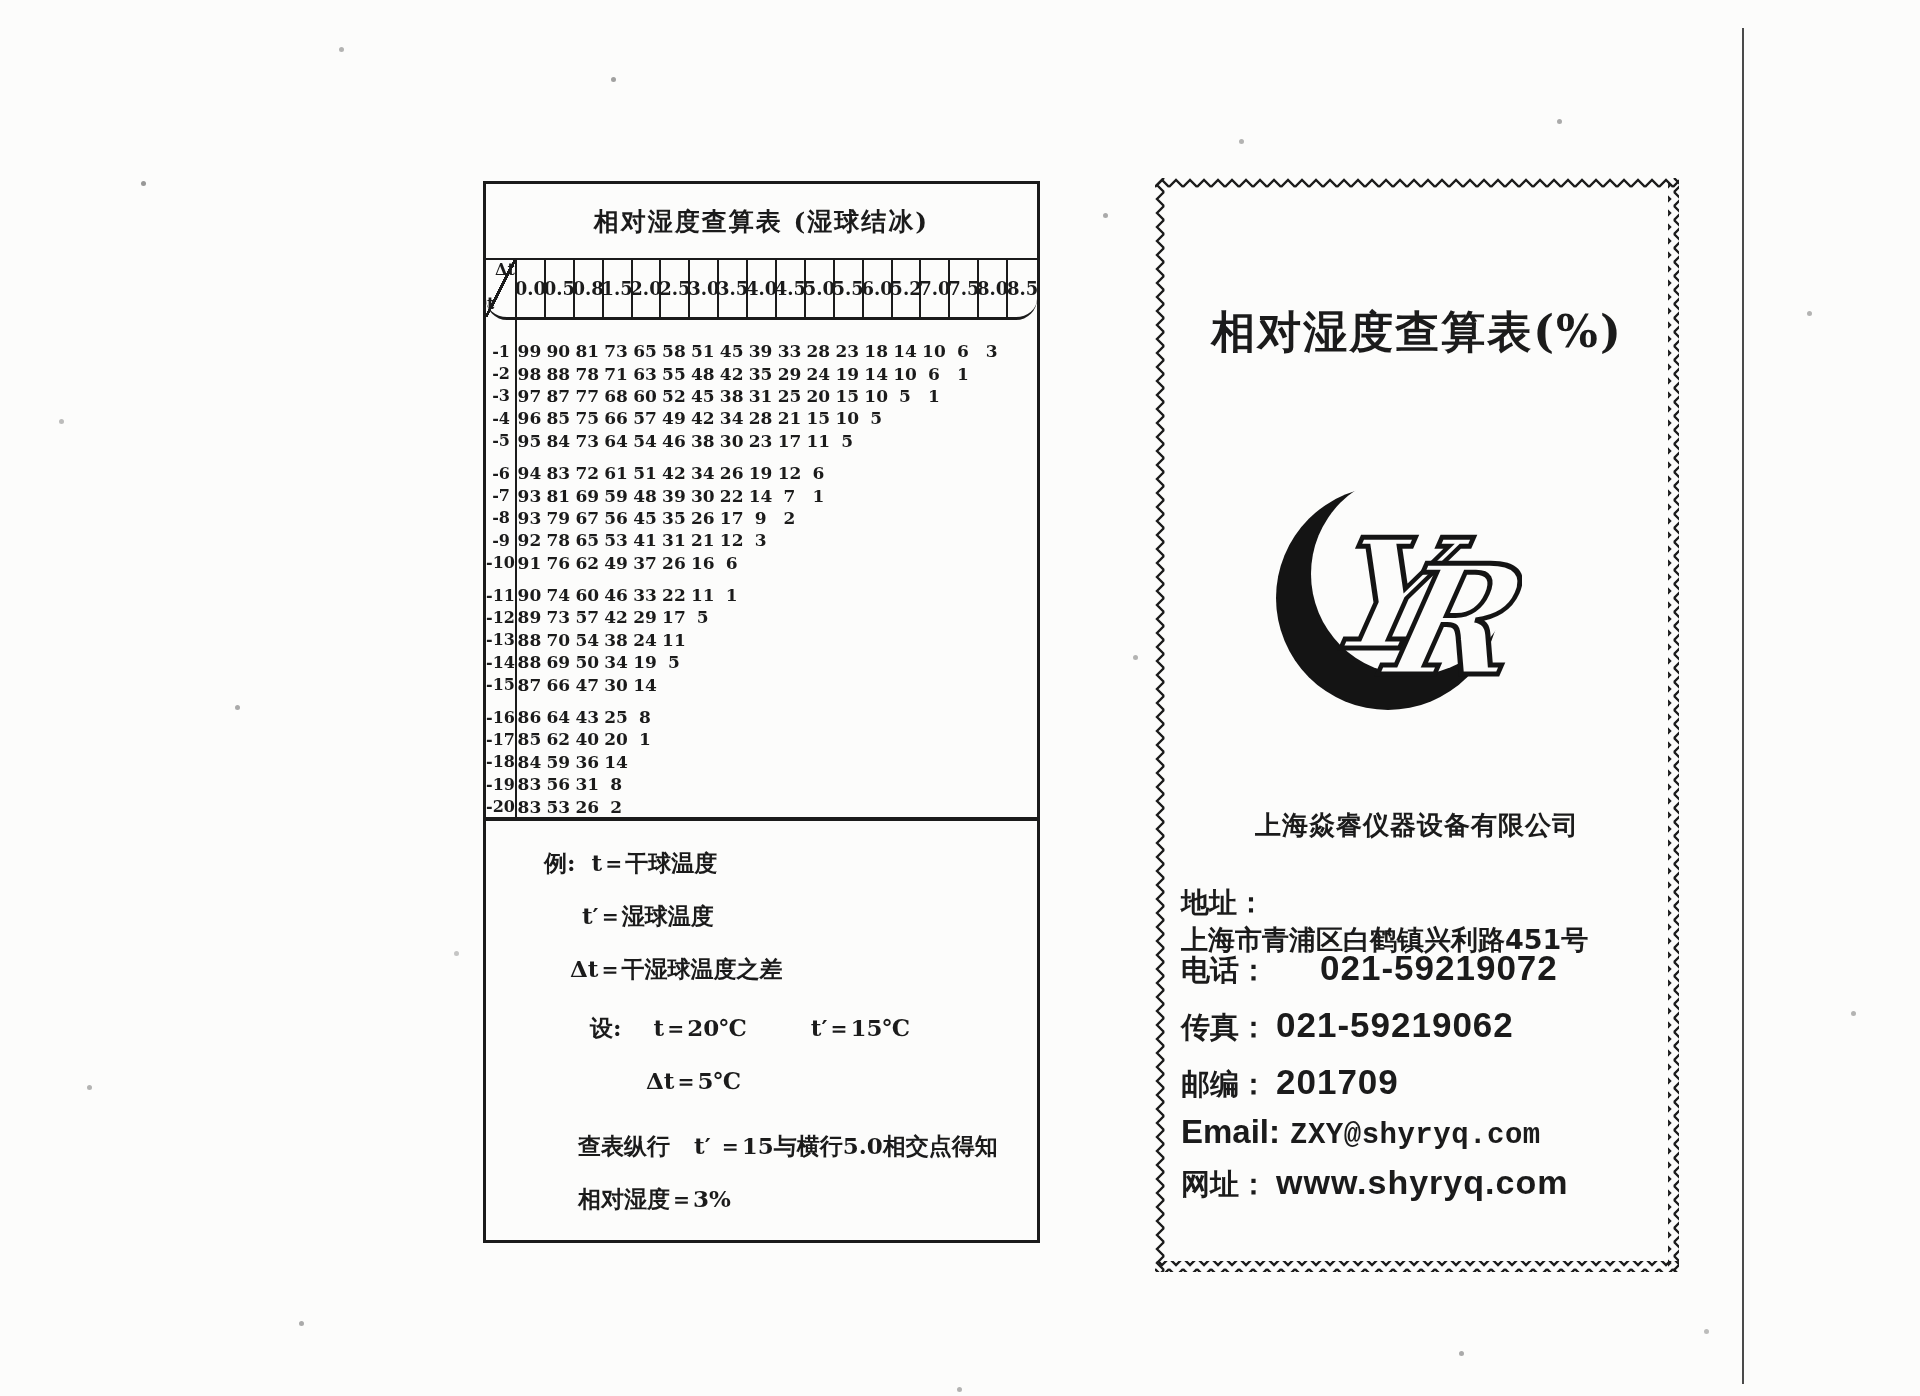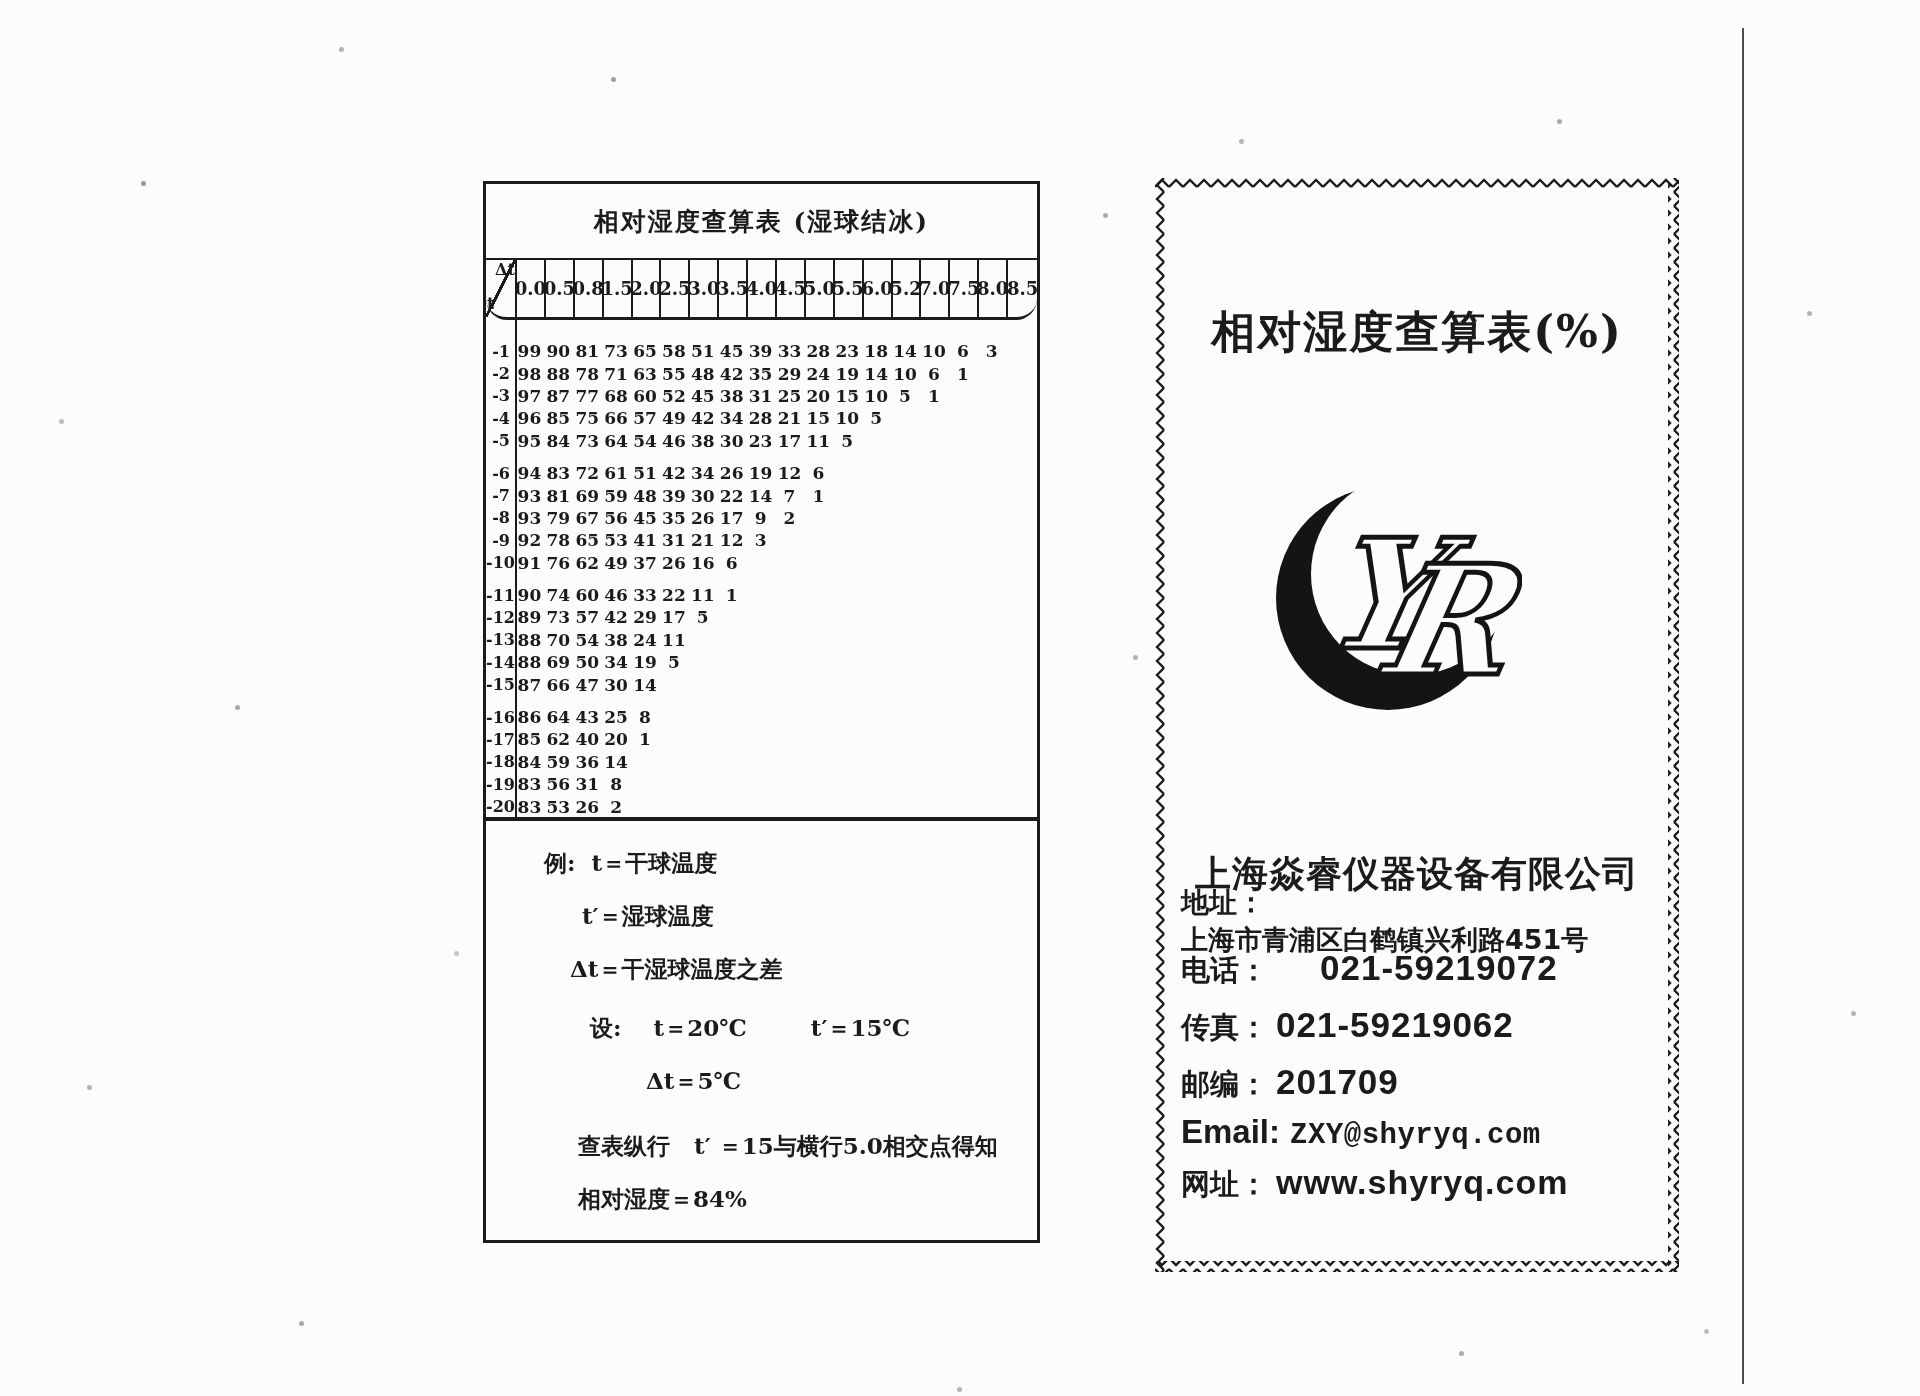--- a/index.html
+++ b/index.html
@@ -98,22 +98,22 @@
     position:absolute;left:1155px;top:178px;width:524px;height:1094px;
     background:#fcfcfb;
   }
   #zigzag{position:absolute;left:0;top:0;}
   .ititle{
     position:absolute;top:125px;left:0;width:100%;text-align:center;
     font-size:44px;font-weight:bold;letter-spacing:2px;
   }
   #logo{position:absolute;left:115px;top:292px;}
   .company{
-    position:absolute;top:672px;left:0;width:100%;text-align:center;
-    font-size:36px;font-weight:bold;letter-spacing:1px;
+    position:absolute;top:630px;left:0;width:100%;text-align:center;
+    font-size:26px;font-weight:bold;letter-spacing:1px;
     font-family:"DejaVu Sans", sans-serif;
   }
   .inforow{
     position:absolute;left:26px;white-space:nowrap;
     display:flex;align-items:baseline;
     font-family:"DejaVu Sans", sans-serif;
   }
   .ilabel{font-weight:bold;font-size:29px;}
   .ival-cjk{font-weight:bold;font-size:27px;}
   .ival-num{font-family:"Liberation Sans", sans-serif;font-weight:bold;font-size:35px;letter-spacing:1px;margin-left:8px;text-align:right;}
@@ -414,21 +414,21 @@
         </div>
       </div>
 
     <div class="example">
       <div class="exline ex0">例:  t＝干球温度</div>
       <div class="exline ex1">t′＝湿球温度</div>
       <div class="exline ex2">Δt＝干湿球温度之差</div>
       <div class="exline ex3">设:    t＝20℃        t′＝15℃</div>
       <div class="exline ex4">Δt＝5℃</div>
       <div class="exline ex5">查表纵行   t′ ＝15与横行5.0相交点得知</div>
-      <div class="exline ex6">相对湿度＝84%</div>
+      <div class="exline ex6">相对湿度＝3%</div>
     </div>
   </section>
 
   <section id="info-panel">
     <svg id="zigzag" width="524" height="1094" xmlns="http://www.w3.org/2000/svg">
       <defs>
         <pattern id="zzTop" width="14" height="11" patternUnits="userSpaceOnUse">
           <path d="M0,9 L7,2 L14,9" fill="none" stroke="#1b1b1b" stroke-width="2.4"></path>
         </pattern>
         <pattern id="zzBot" width="14" height="11" patternUnits="userSpaceOnUse">

